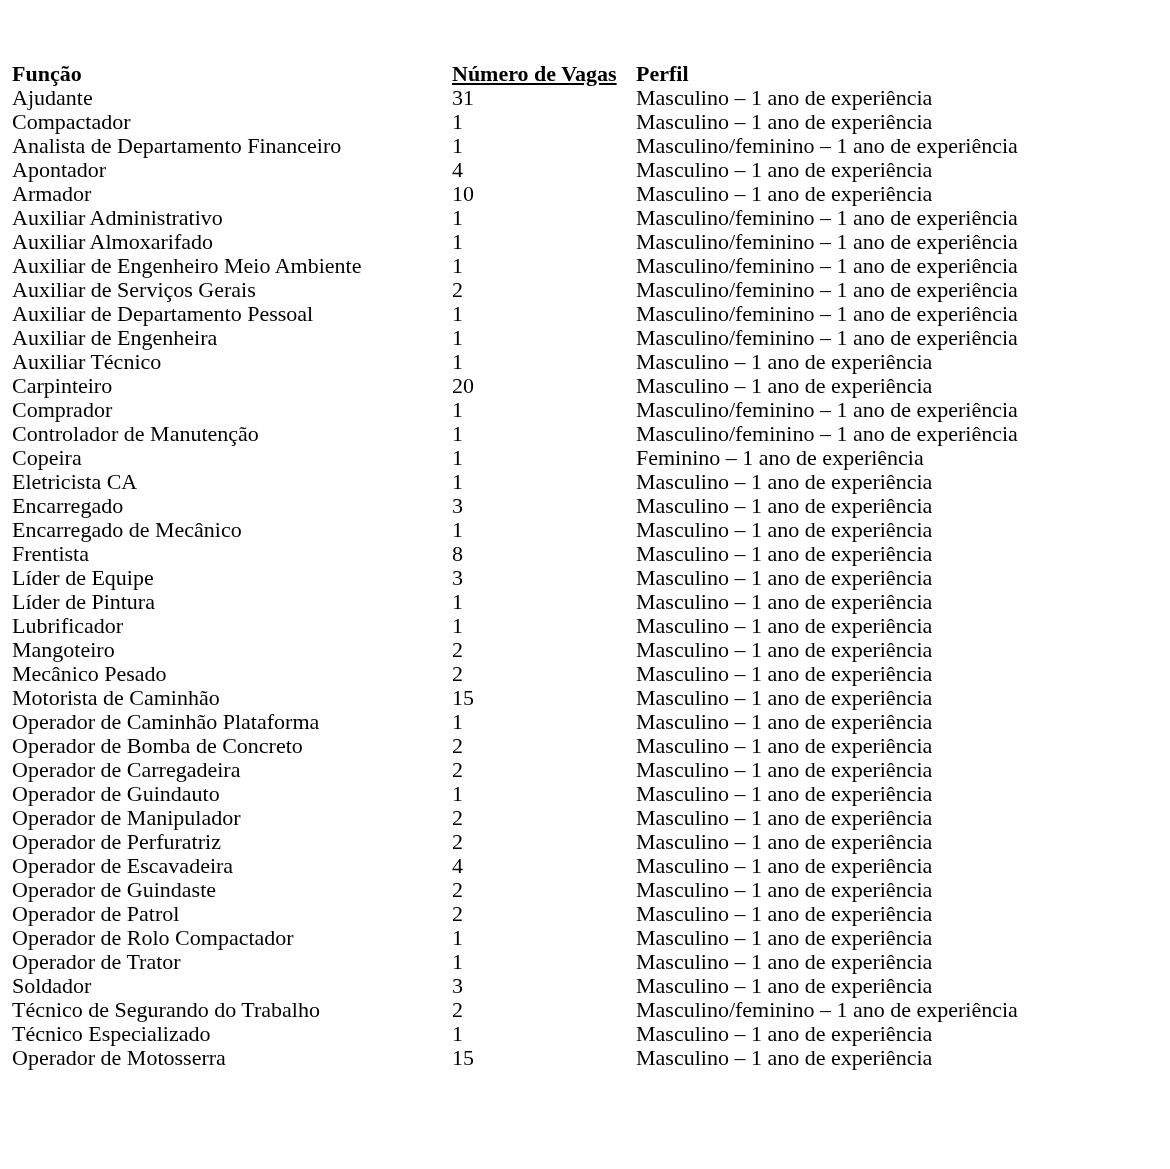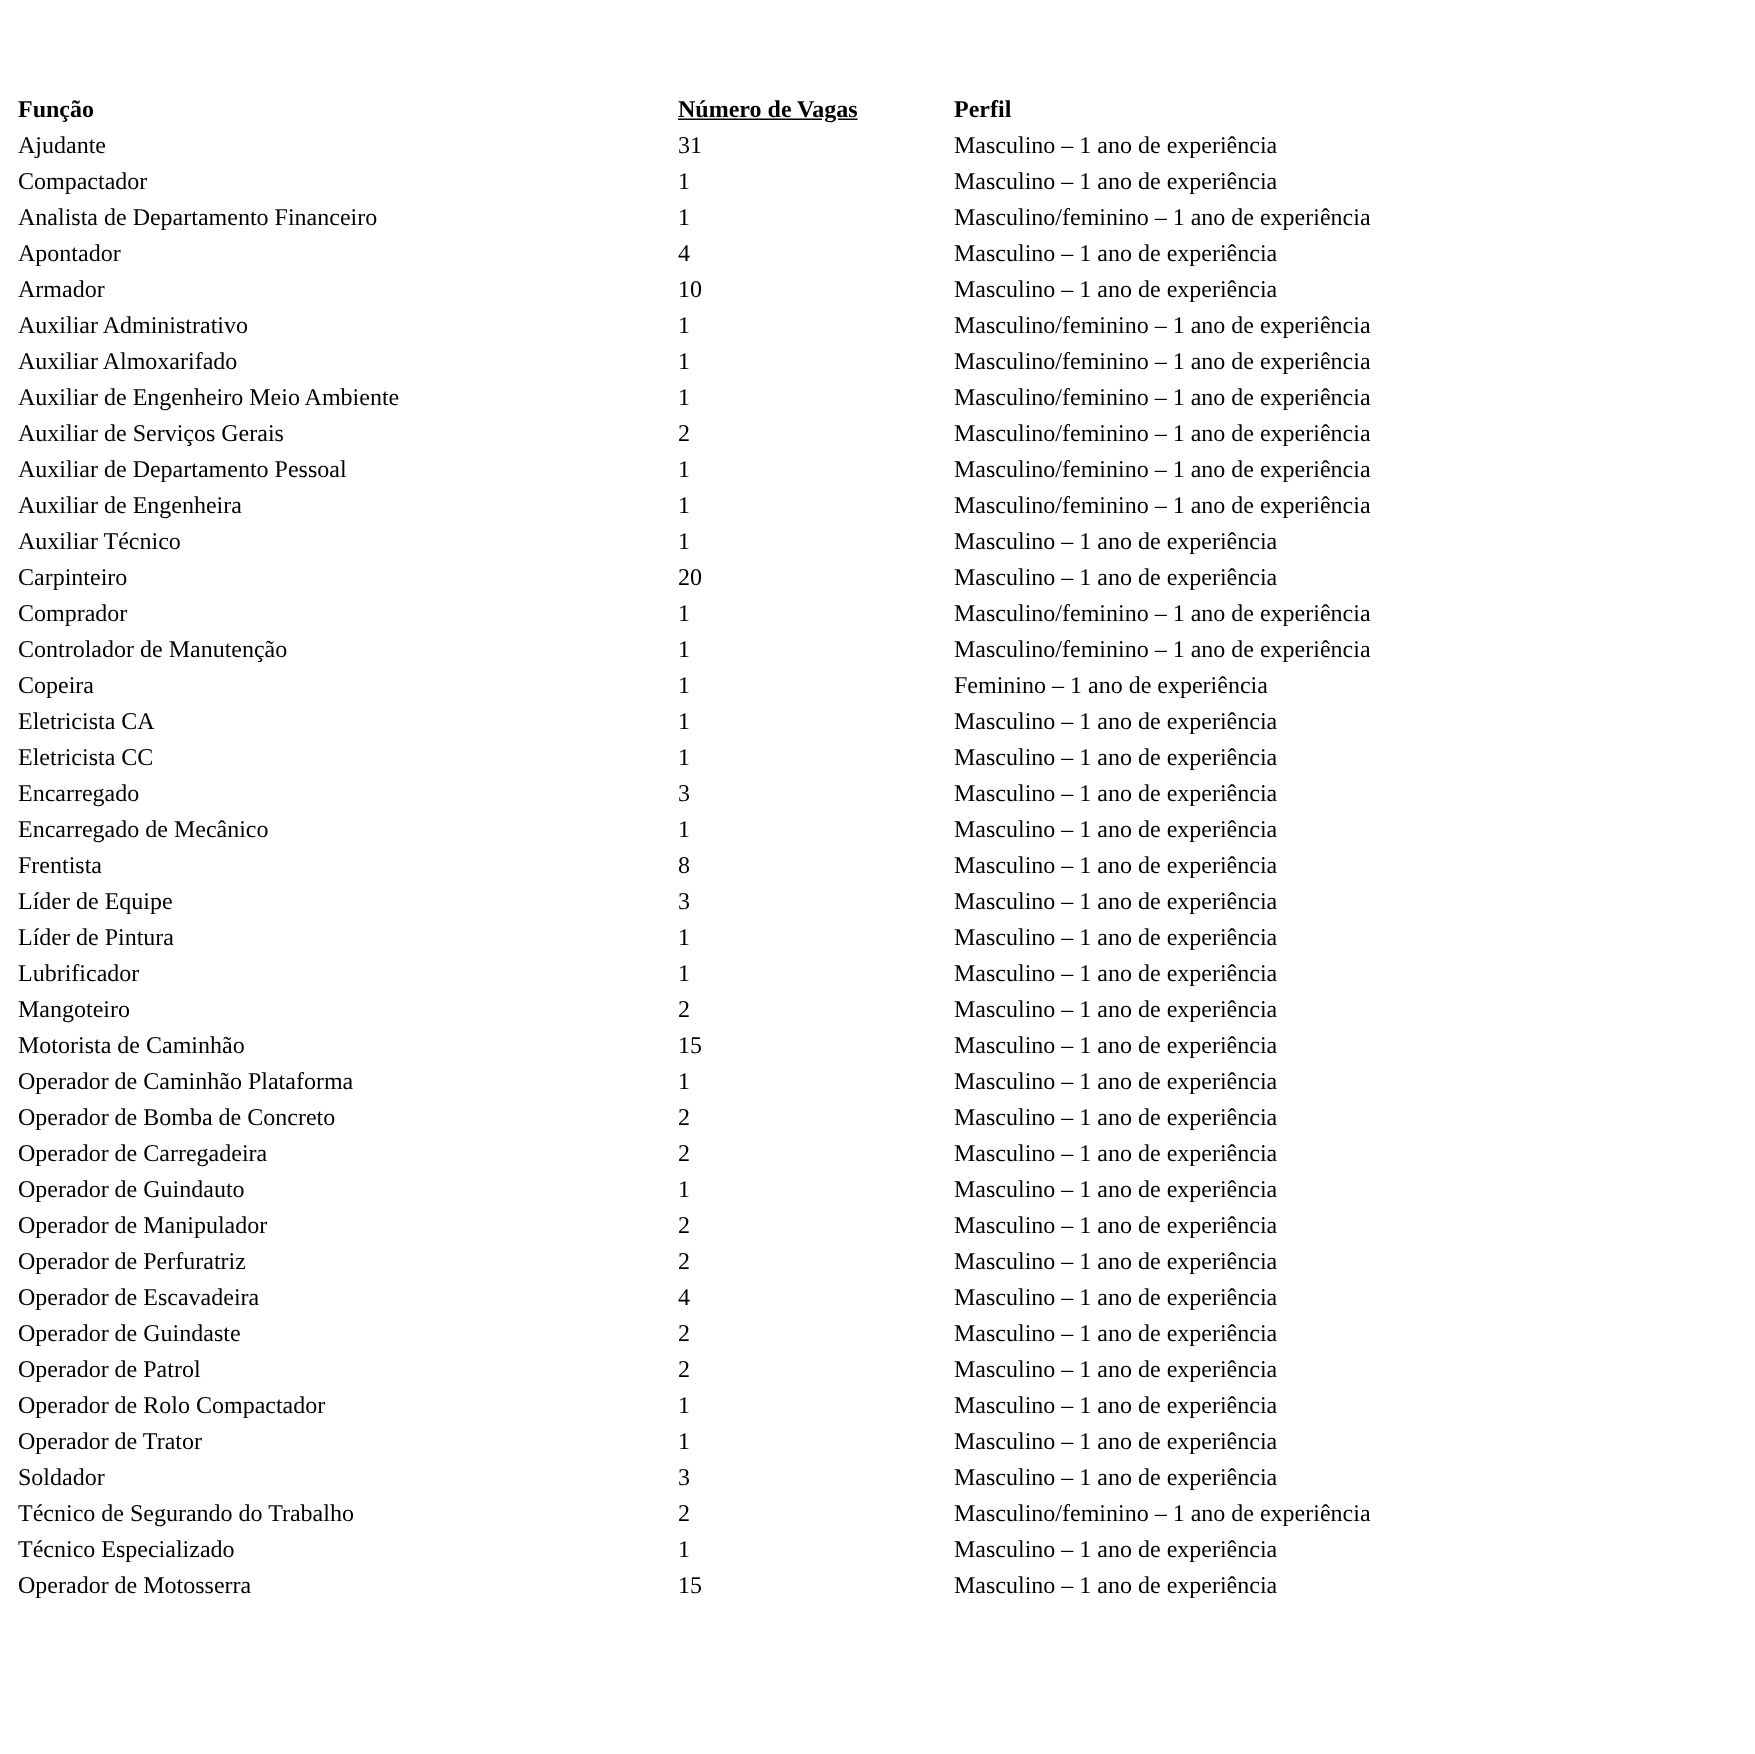--- a/index.html
+++ b/index.html
@@ -14,21 +14,21 @@
       overflow: hidden;
       font-family: "Liberation Serif", "DejaVu Serif", serif;
       color: #000000;
     }
     .doc-table {
       position: absolute;
       left: 12px;
       top: 62px;
       border-collapse: collapse;
       border-spacing: 0;
-      font-size: 16px;
+      font-size: 22px;
       line-height: 24px;
     }
     .doc-table th, .doc-table td {
       padding: 0;
       text-align: left;
       vertical-align: top;
       white-space: nowrap;
       height: 24px;
     }
     .doc-table th {
@@ -129,25 +129,20 @@
         <td>Copeira</td>
         <td>1</td>
         <td>Feminino – 1 ano de experiência</td>
       </tr>
       <tr>
         <td>Eletricista CA</td>
         <td>1</td>
         <td>Masculino – 1 ano de experiência</td>
       </tr>
       <tr>
-        <td>Eletricista CC</td>
-        <td>1</td>
-        <td>Masculino – 1 ano de experiência</td>
-      </tr>
-      <tr>
         <td>Encarregado</td>
         <td>3</td>
         <td>Masculino – 1 ano de experiência</td>
       </tr>
       <tr>
         <td>Encarregado de Mecânico</td>
         <td>1</td>
         <td>Masculino – 1 ano de experiência</td>
       </tr>
       <tr>
@@ -165,20 +160,25 @@
         <td>1</td>
         <td>Masculino – 1 ano de experiência</td>
       </tr>
       <tr>
         <td>Lubrificador</td>
         <td>1</td>
         <td>Masculino – 1 ano de experiência</td>
       </tr>
       <tr>
         <td>Mangoteiro</td>
+        <td>2</td>
+        <td>Masculino – 1 ano de experiência</td>
+      </tr>
+      <tr>
+        <td>Mecânico Pesado</td>
         <td>2</td>
         <td>Masculino – 1 ano de experiência</td>
       </tr>
       <tr>
         <td>Motorista de Caminhão</td>
         <td>15</td>
         <td>Masculino – 1 ano de experiência</td>
       </tr>
       <tr>
         <td>Operador de Caminhão Plataforma</td>

